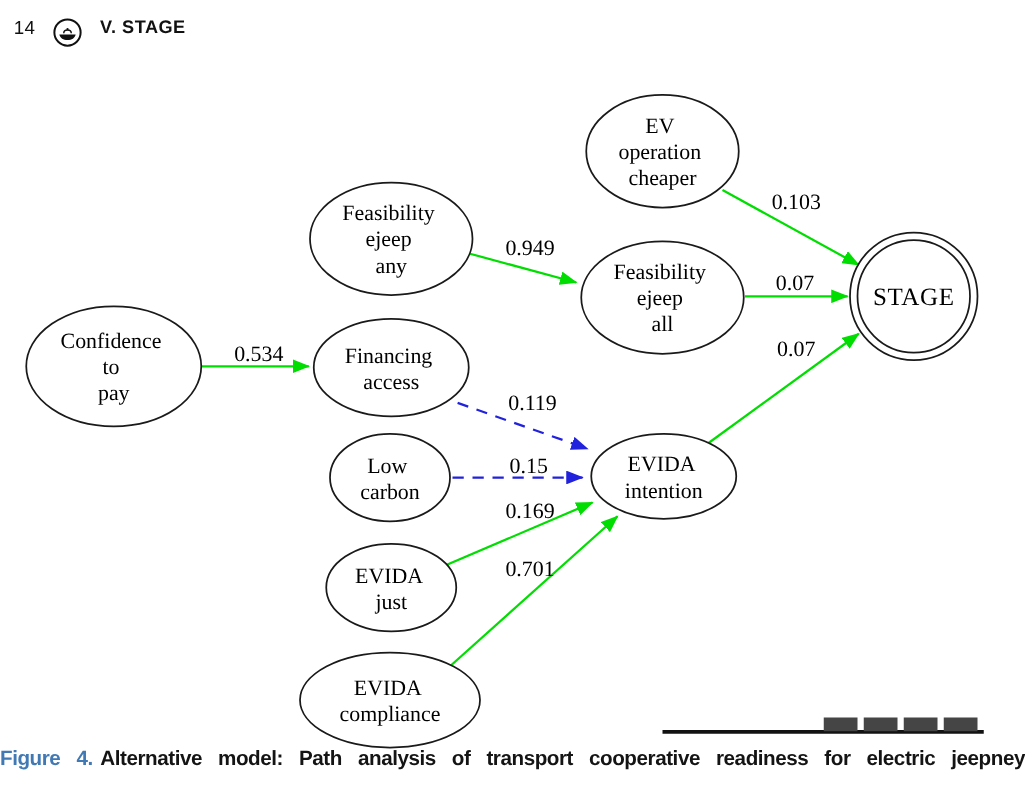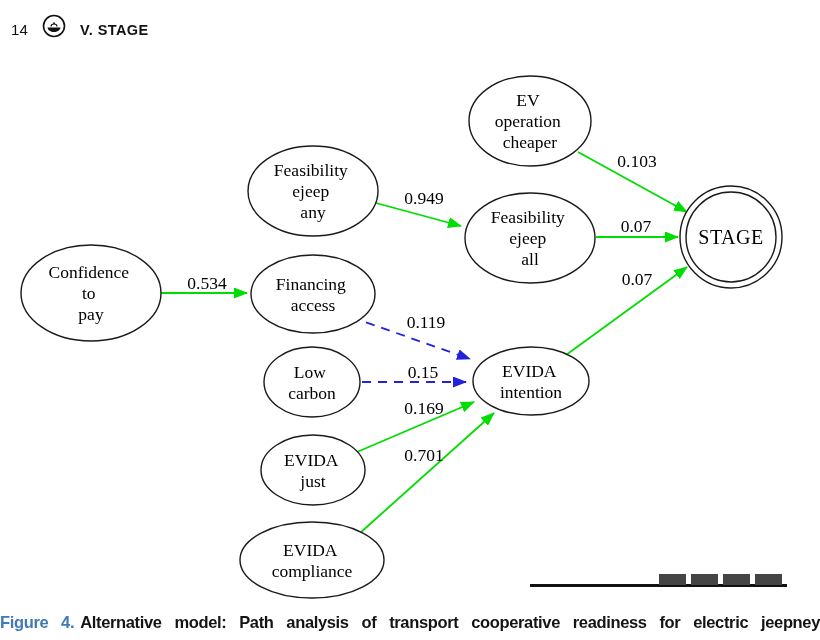--- a/index.html
+++ b/index.html
@@ -2,21 +2,21 @@
 <html style="--edge-green: #00dd00; --edge-blue: #2222dd; --caption-accent: #4179b5;"><head>
 <meta charset="utf-8">
 <style>
   * { margin: 0; padding: 0; box-sizing: border-box; }
   html, body { width: 820px; height: 640px; background: #ffffff; overflow: hidden; }
   body { font-family: "Liberation Sans", "DejaVu Sans", sans-serif; position: relative; }
 
   
   .page-header {
     position: absolute; top: 14px; left: 11px;
-    display: flex; align-items: flex-end; gap: 14px;
+    display: flex; align-items: flex-start; gap: 14px;
     color: #111; 
   }
   .page-num { font-size: 15px; letter-spacing: 0.2px; }
   .journal-logo { width: 24px; height: 24px; display: block; }
   .running-author { font-size: 14.5px; font-weight: 700; letter-spacing: 0.4px; }
 
   
   .diagram-wrap { position: absolute; top: 0; left: 0; width: 820px; height: 610px; }
   svg text {
     font-family: "Liberation Serif", "DejaVu Serif", serif;
@@ -28,21 +28,21 @@
   .edge-label { font-size: 17.5px; }
   .edge-green { stroke: var(--edge-green, #00dd00); stroke-width: 1.8; fill: none; }
   .edge-blue  { stroke: var(--edge-blue, #2222dd); stroke-width: 1.8; fill: none; stroke-dasharray: 9 7; }
   .fill-green { fill: var(--edge-green, #00dd00); }
   .fill-blue  { fill: var(--edge-blue, #2222dd); }
   .redacted-block { fill: #454545; }
   .scale-line { fill: #121212; }
 
   
   .figure-caption {
-    position: absolute; top: 613px; left: 0; width: 820px;
+    position: absolute; top: 598px; left: 0; width: 820px;
     font-size: 16.5px; letter-spacing: -0.35px; word-spacing: 1.5px;
     color: #141414; font-weight: 600;
     text-align: justify; text-align-last: justify;
     white-space: nowrap;
   }
   .figure-caption .fig-label { color: var(--caption-accent, #4179b5); font-weight: 700; margin-right: 6px; }
 </style>
 </head>
 <body>
 

